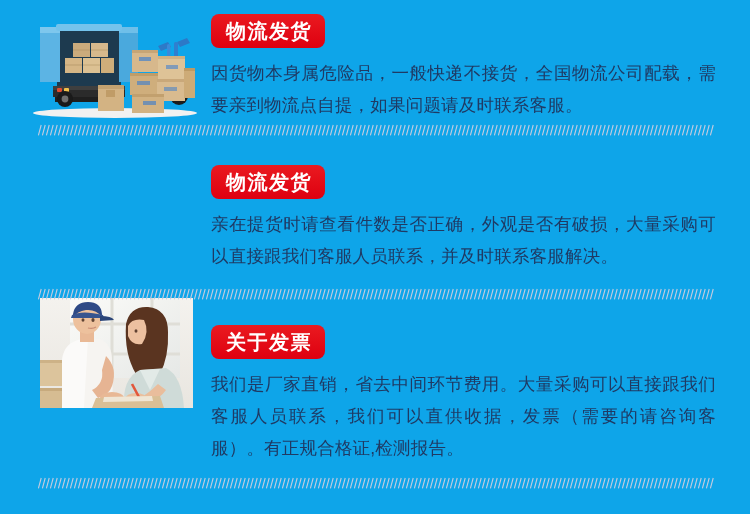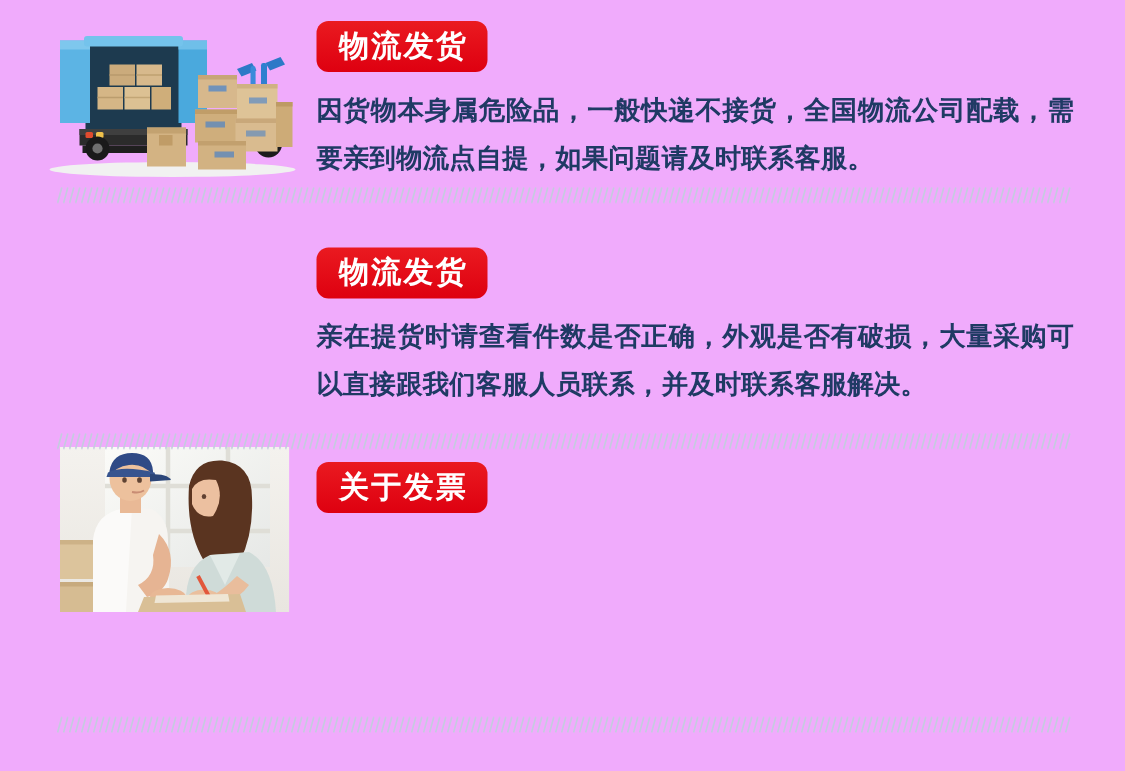--- a/index.html
+++ b/index.html
@@ -12,21 +12,21 @@
     height: 514px;
     font-family: "Liberation Sans", "DejaVu Sans", sans-serif;
     overflow: hidden;
     position: relative;
   }
 
   .page {
     position: relative;
     width: 750px;
     height: 514px;
-    background: #f0abfc;
+    background: #0ea5e9;
   }
 
   
   .section {
     position: absolute;
     left: 0;
     width: 750px;
   }
   .sec1 { top: 0;   height: 130px; }
   .sec2 { top: 131px; height: 164px; }
@@ -60,21 +60,20 @@
 
   
   .para {
     margin: 9px 0 0 0;
     color: #1f3a64;
     font-size: 17.5px;
     line-height: 32px;
     letter-spacing: 0.2px;
     text-align: justify;
     text-justify: inter-ideograph;
-    font-weight: bold;
   }
 
   
   .divider {
     position: absolute;
     left: 38px;
     width: 676px;
     height: 13px;
     overflow: hidden;
   }
@@ -252,22 +251,23 @@
 
     <div class="divider" style="top: 157px;">
       <svg width="676" height="13" viewBox="0 0 676 13" xmlns="http://www.w3.org/2000/svg">
         <rect x="0" y="0" width="676" height="13" fill="url(#zz1)"></rect>
       </svg>
     </div>
   </div>
 
   <div class="section sec3">
 
-    <div class="copy" style="top: 12px;">
+    <div class="copy" style="top: 29px;">
       <div class="badge">关于发票</div>
+      <p class="para">我们是厂家直销，省去中间环节费用。大量采购可以直接跟我们客服人员联系，我们可以直供收据，发票（需要的请咨询客服）。有正规合格证,检测报告。</p>
     </div>
 
     <div class="divider" style="top: 181px;">
       <svg width="676" height="13" viewBox="0 0 676 13" xmlns="http://www.w3.org/2000/svg">
         <rect x="0" y="0" width="676" height="13" fill="url(#zz1)"></rect>
       </svg>
     </div>
   </div>
 
 </div>

